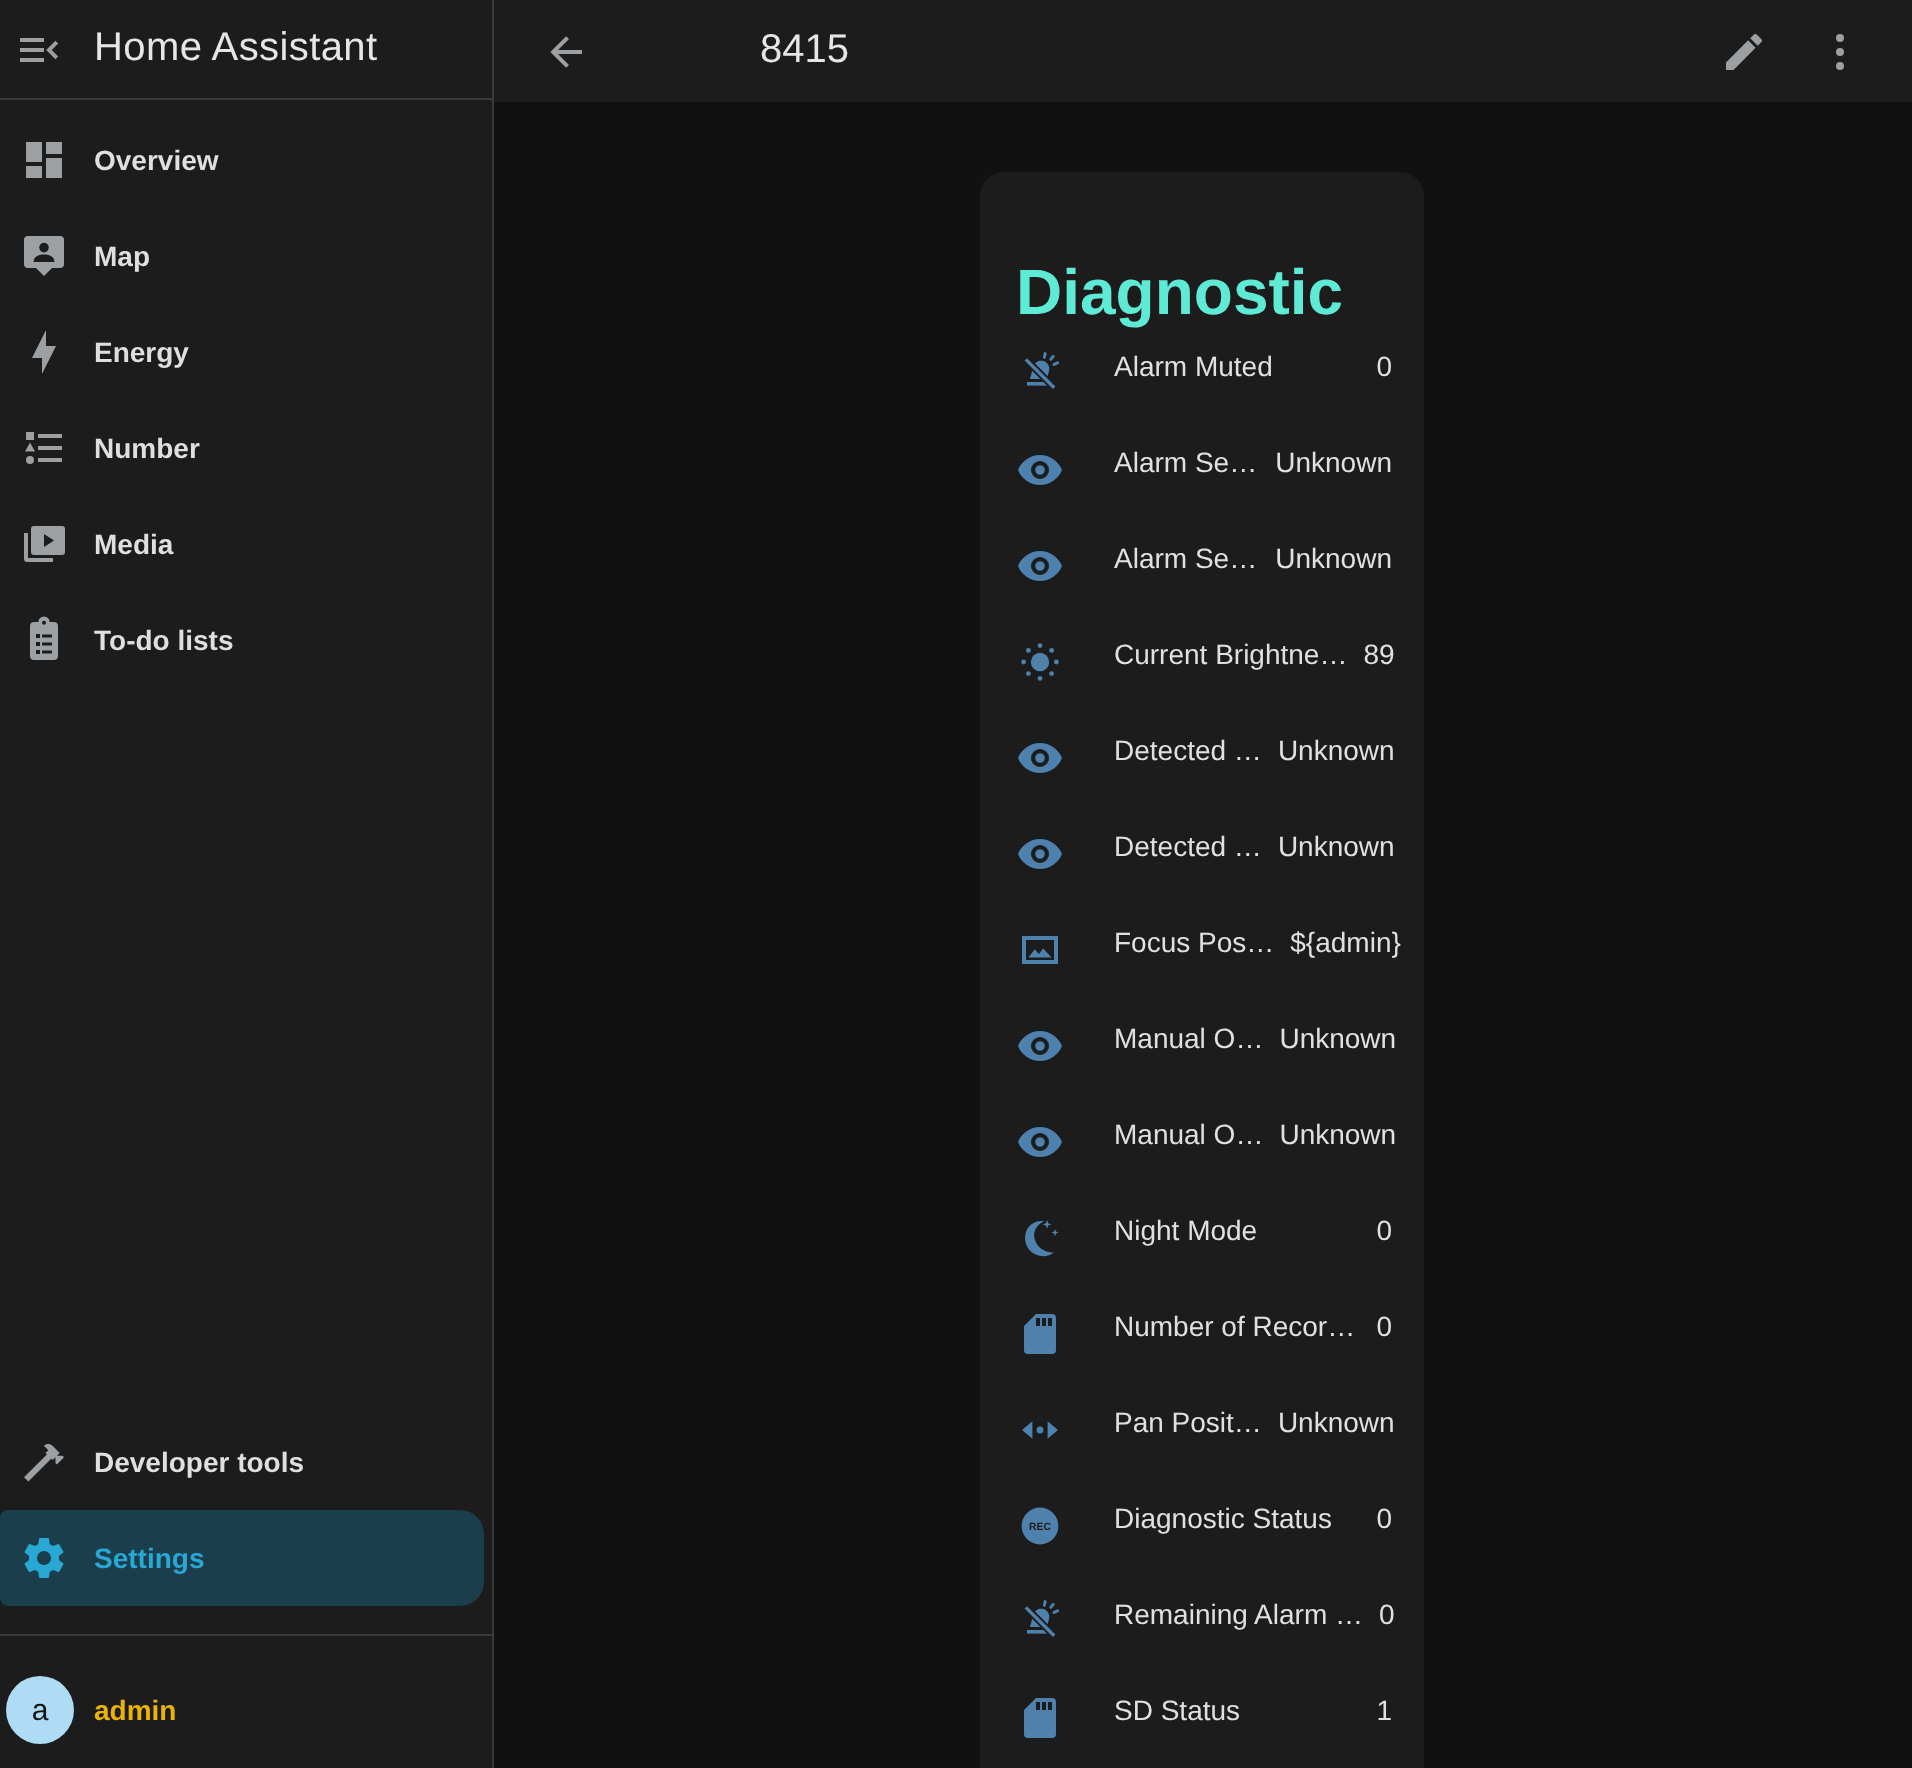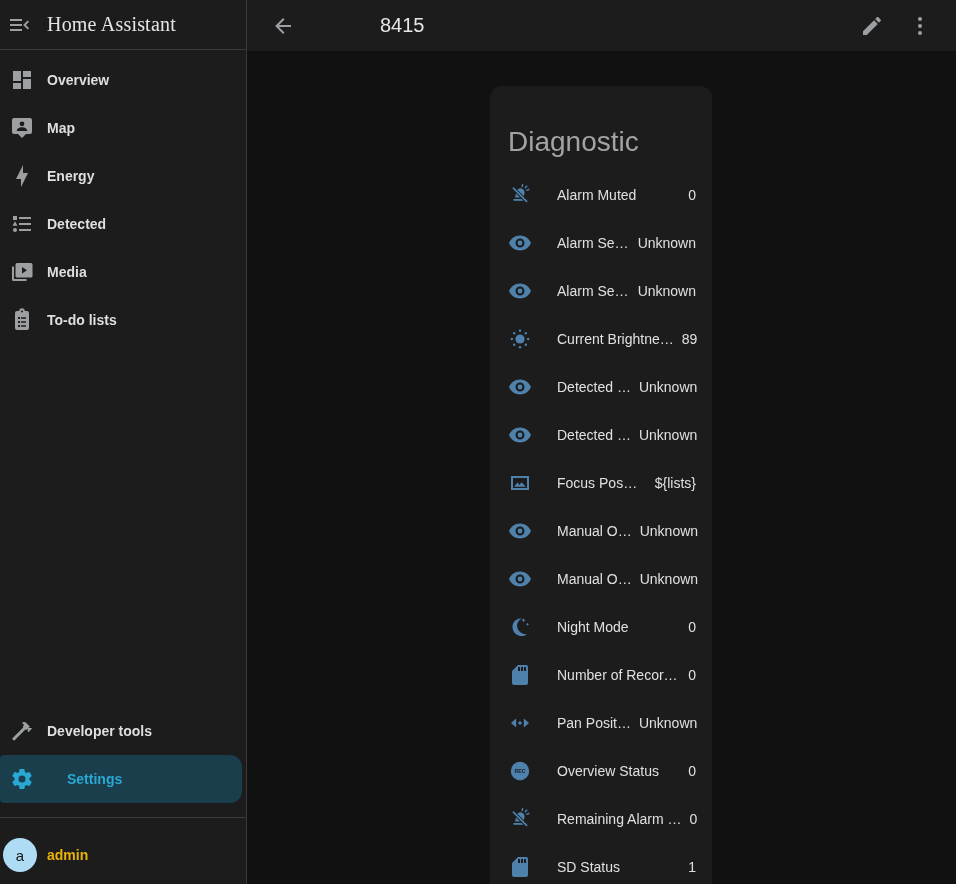--- a/index.html
+++ b/index.html
@@ -17,30 +17,30 @@
   .sidebar {
     width:247px; min-width:247px; height:884px;
     background:#1c1c1c; border-right:1px solid #3a3a3a;
     display:flex; flex-direction:column;
   }
   .sidebar-header {
     height:50px; min-height:50px; border-bottom:1px solid #3a3a3a;
     display:flex; align-items:center; padding-left:7px;
   }
   .menu-btn { width:24px; height:24px; color:#9da0a2; cursor:pointer; }
-  .app-title { margin-left:16px; font-size:20px; color:#e6e6e6; letter-spacing:.2px;font-family:Liberation Serif, serif; }
+  .app-title { margin-left:16px; font-size:20px; color:#e6e6e6; letter-spacing:.2px; }
 
   .nav { padding-top:6px; }
   .nav-item {
     height:48px; display:flex; align-items:center;
     padding-left:10px; cursor:pointer; color:#dfdfdf;
   }
   .nav-item .nav-icon { width:24px; height:24px; color:#9da0a2; }
   .nav-item .nav-label { margin-left:13px; font-size:14px; font-weight:700; }
-  .nav-item.selected { background:#1a3e4c; border-radius:4px 12px 12px 4px; margin-right:4px;gap:20px; }
+  .nav-item.selected { background:#1a3e4c; border-radius:4px 12px 12px 4px; margin-right:4px; }
   .nav-item.selected .nav-icon, .nav-item.selected .nav-label { color:#2aa8d4; }
 
   .spacer { flex:1; }
   .sidebar-divider { height:1px; background:#3a3a3a; margin:14px 0 13px 0; }
 
   .user-row {
     height:48px; display:flex; align-items:center;
     padding-left:3px; cursor:pointer; margin-bottom:5px;
   }
   .avatar {
@@ -62,25 +62,25 @@
   .toolbar-right { margin-left:auto; display:flex; gap:24px; }
 
   .content { flex:1; background:#111111; position:relative; overflow:hidden; }
 
   
   .card {
     position:absolute; left:243px; top:7px; width:222px;
     background:#1c1c1c; border-radius:12px; padding:18px 0 16px 0;
   }
   .card-title {
-    padding:0 18px; font-size:28px; line-height:30px;
-    margin-bottom:14px; color:#a3a3a3; font-weight:400;
+    padding:0 18px; font-size:32px; line-height:30px;
+    margin-bottom:14px; color:#5eead4; font-weight:700;
   }
   .entity-row {
-    height:48px; display:flex; align-items:center;
+    height:48px; display:flex; align-items:flex-start;
     padding:0 16px 0 18px; cursor:pointer;
   }
   .entity-icon { width:24px; height:24px; color:#4f81ad; margin-right:25px; flex:none; }
   .entity-label { font-size:14px; color:#dfe0e2; white-space:nowrap; flex:1; }
   .entity-value { font-size:14px; color:#dfe0e2; white-space:nowrap; text-align:right; margin-left:8px; }
 </style>
 </head>
 <body>
 
 <aside class="sidebar">
@@ -118,21 +118,21 @@
           </svg>
         </span>
         <span class="nav-label">Energy</span>
       </div>
       <div class="nav-item">
         <span class="nav-icon">
           <svg class="ico" viewBox="0 0 24 24" aria-hidden="true">
             <path d="M5,9.2L7.5,13.7H2.5L5,9.2M3,4H7V8H3V4M5,20A2,2 0 0,0 7,18A2,2 0 0,0 5,16A2,2 0 0,0 3,18A2,2 0 0,0 5,20M9,5V7H21V5H9M9,19H21V17H9V19M9,13H21V11H9V13Z"></path>
           </svg>
         </span>
-        <span class="nav-label">Detected</span>
+        <span class="nav-label">Number</span>
       </div>
       <div class="nav-item">
         <span class="nav-icon">
           <svg class="ico" viewBox="0 0 24 24" aria-hidden="true">
             <path fill-rule="evenodd" d="M7,3H21A1.5,1.5 0 0,1 22.5,4.5V16A1.5,1.5 0 0,1 21,17.5H7A1.5,1.5 0 0,1 5.5,16V4.5A1.5,1.5 0 0,1 7,3M12,7V13.5L17,10.2Z"></path>
             <path d="M2,6.5H4V19H16.5V21H3.5A1.5,1.5 0 0,1 2,19.5Z"></path>
           </svg>
         </span>
         <span class="nav-label">Media</span>
       </div>
@@ -273,21 +273,21 @@
             <span class="entity-value">Unknown</span>
           </div>
           <div class="entity-row">
             <span class="entity-icon">
               <svg class="ico" viewBox="0 0 24 24" aria-hidden="true">
                 <path fill-rule="evenodd" d="M3,5H21V19H3V5M5,7V17H19V7H5Z"></path>
                 <path d="M6.2,15.8L9.4,11.6L11.4,14L13.6,11.2L17.8,15.8Z"></path>
               </svg>
             </span>
             <span class="entity-label">Focus Pos…</span>
-            <span class="entity-value">${lists}</span>
+            <span class="entity-value">${admin}</span>
           </div>
           <div class="entity-row">
             <span class="entity-icon">
               <svg class="ico" viewBox="0 0 24 24" aria-hidden="true">
                 <path fill-rule="evenodd" d="M12,4.5C7,4.5 2.73,7.61 1,12C2.73,16.39 7,19.5 12,19.5C17,19.5 21.27,16.39 23,12C21.27,7.61 17,4.5 12,4.5M12,16.5A4.5,4.5 0 0,1 7.5,12A4.5,4.5 0 0,1 12,7.5A4.5,4.5 0 0,1 16.5,12A4.5,4.5 0 0,1 12,16.5Z"></path>
                 <circle cx="12" cy="12" r="2.4"></circle>
               </svg>
             </span>
             <span class="entity-label">Manual O…</span>
             <span class="entity-value">Unknown</span>
@@ -333,21 +333,21 @@
             <span class="entity-label">Pan Posit…</span>
             <span class="entity-value">Unknown</span>
           </div>
           <div class="entity-row">
             <span class="entity-icon">
               <svg class="ico" viewBox="0 0 24 24" aria-hidden="true">
                 <circle cx="12" cy="12" r="9.2"></circle>
                 <text x="12" y="14" text-anchor="middle" font-size="5.2" font-weight="bold" fill="#1c1c1c" font-family="Liberation Sans, sans-serif">REC</text>
               </svg>
             </span>
-            <span class="entity-label">Overview Status</span>
+            <span class="entity-label">Diagnostic Status</span>
             <span class="entity-value">0</span>
           </div>
           <div class="entity-row">
             <span class="entity-icon">
               <svg class="ico" viewBox="0 0 24 24" aria-hidden="true">
                 <path d="M8.6,8.4C9.2,6.2 11.4,4.9 13.6,5.5C15.8,6.1 17.1,8.3 16.5,10.5L15.4,14.5H7Z"></path>
                 <path d="M5.5,16H18.5V17.8H5.5Z"></path>
                 <g stroke="currentColor" stroke-width="1.5" stroke-linecap="round" fill="none">
                   <path d="M14.6,1.8L14.2,3.6"></path>
                   <path d="M18.6,3.2L17.4,4.7"></path>

